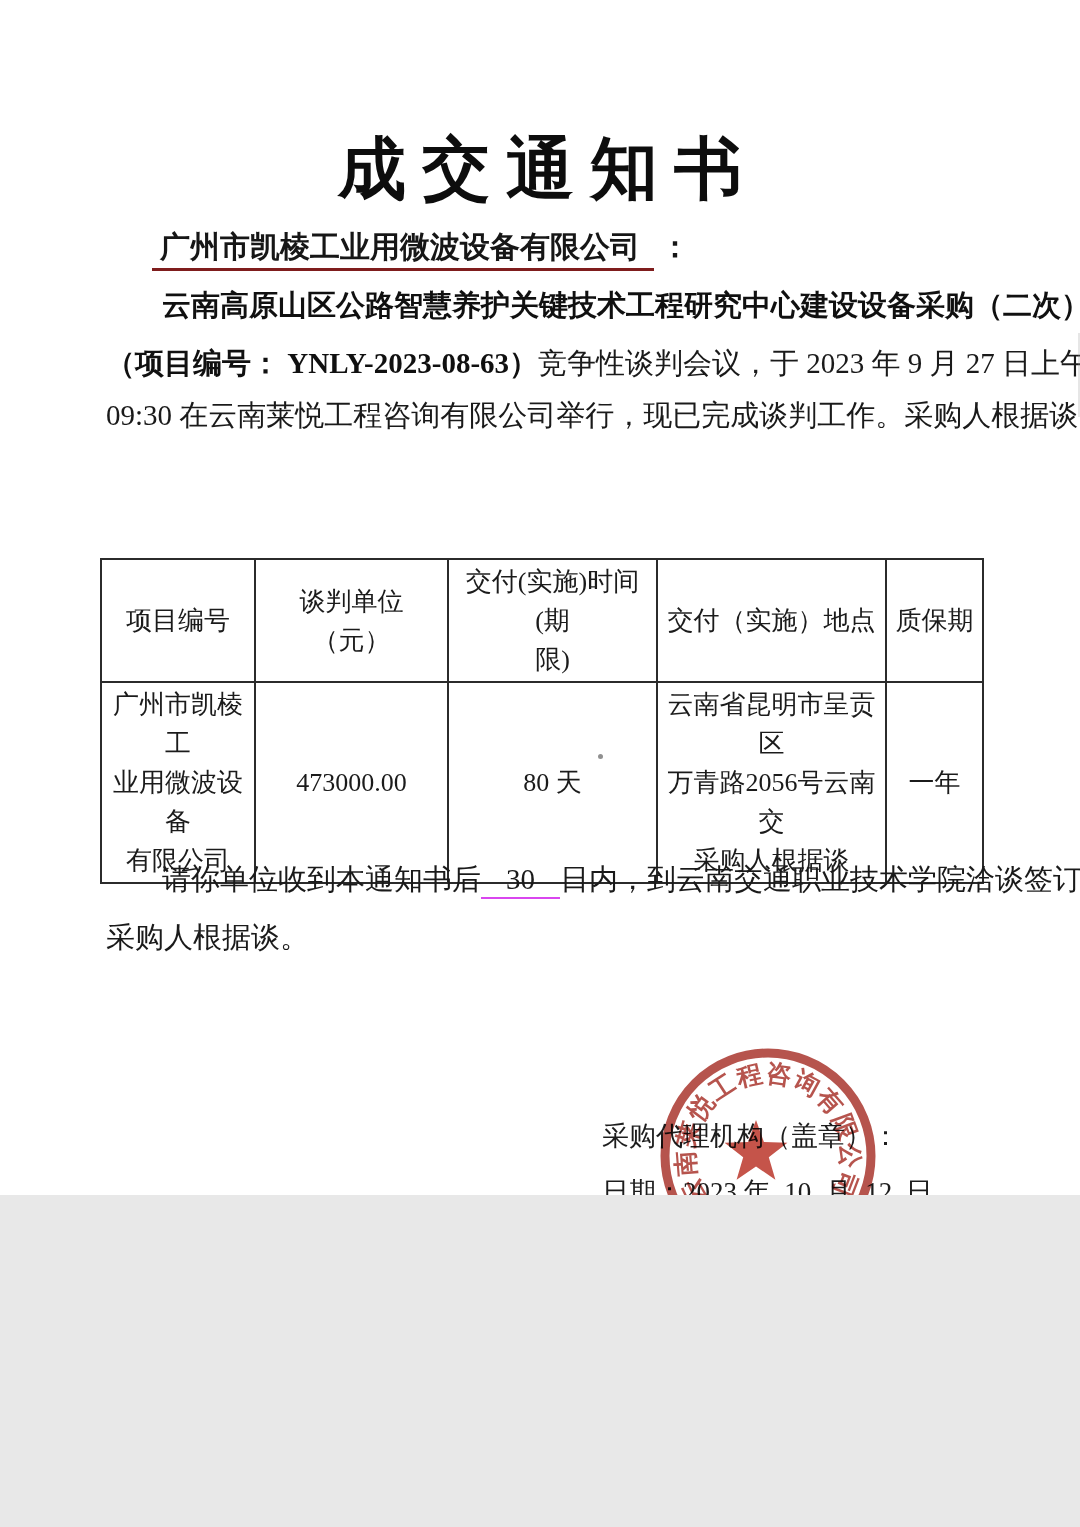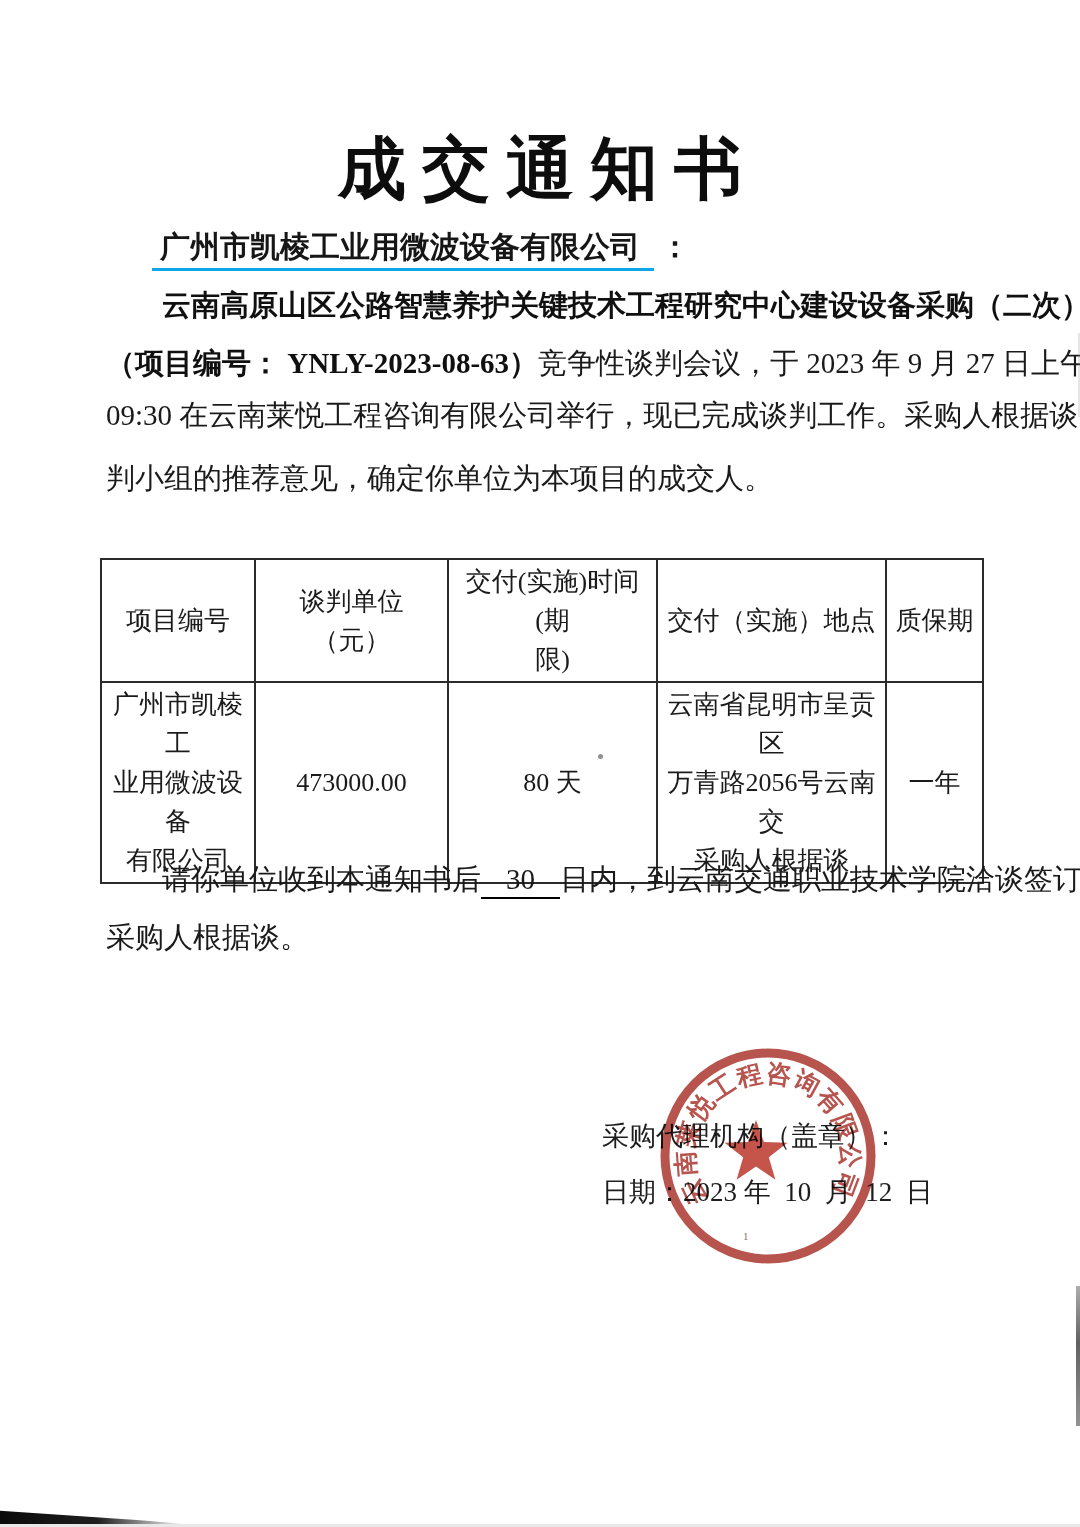--- a/index.html
+++ b/index.html
@@ -1,29 +1,29 @@
 <!DOCTYPE html>
 <html><head>
 <meta charset="utf-8">
 <style>
   html,body { margin:0; padding:0; background:#e8e8e8; }
   .page {
-    position:relative; width:1080px; height:1524px; margin:0 auto;
+    position:relative; width:1080px; height:1195px; margin:0 auto;
     background:#ffffff; overflow:hidden;
     font-family:"Liberation Serif","DejaVu Serif",serif;
     color:#161616;
   }
   .doc-title {
     position:absolute; top:124px; left:0; width:100%; margin:0;
     text-align:center; font-size:68px; font-weight:bold;
     letter-spacing:16px; padding-left:16px; box-sizing:border-box;
     color:#0d0d0d; white-space:nowrap;
   }
   .addressee { position:absolute; top:227px; left:152px; font-size:30px; font-weight:bold; white-space:nowrap; }
-  .addressee .uname { border-bottom:3px solid #0ea5e9; padding:0 14px 5px 8px;text-align:right; }
+  .addressee .uname { border-bottom:3px solid #7f1d1d; padding:0 14px 5px 8px;text-align:right; }
   .addressee .ucolon { margin-left:6px; }
   .bline { position:absolute; font-size:29px; line-height:1.15; white-space:pre; color:#1a1a1a; margin:0; }
   .bold { font-weight:bold; color:#101010; }
   .p1l1 { top:289px; left:162px; }
   .p1l2 { top:347px; left:106px; }
   .p1l3 { top:399px; left:106px; }
   .p1l4 { top:462px; left:106px; }
 
   table.award {
     position:absolute; top:558px; left:100px; width:882px;
@@ -36,21 +36,21 @@
     color:#1b1b1b;
   }
   table.award thead tr { height:87px; }
   table.award tbody tr { height:148px;margin-top:45px; }
 
   .dot-artifact { position:absolute; top:754px; left:598px; width:5px; height:5px;
     border-radius:50%; background:#555; opacity:.65; }
 
   .p2l1 { top:863px; left:162px; }
   .p2l2 { top:921px; left:106px; }
-  .blank-30 { border-bottom:2px solid #000000; padding:0 25px 2px 25px; }
+  .blank-30 { border-bottom:2px solid #d946ef; padding:0 25px 2px 25px; }
 
   .sig-line { position:absolute; font-size:27px; white-space:pre; color:#1d1d1d; margin:0; }
   .sig-agency { top:1118px; left:602px; }
   .sig-date { top:1174px; left:602px; }
 
   .stamp { position:absolute; top:1036px; left:648px; width:240px; height:240px;
     mix-blend-mode:multiply; opacity:.92; pointer-events:none; }
   .stamp .arc-text { font-family:"Liberation Serif","DejaVu Serif",serif;
     font-size:25px; font-weight:bold; letter-spacing:1.5px; }
 
@@ -69,21 +69,20 @@
 
   <h1 class="doc-title">成交通知书</h1>
 
   <div class="addressee">
     <span class="uname">广州市凯棱工业用微波设备有限公司</span><span class="ucolon">：</span>
   </div>
 
   <p class="bline bold p1l1">云南高原山区公路智慧养护关键技术工程研究中心建设设备采购（二次）</p>
   <p class="bline p1l2"><span class="bold">（项目编号： YNLY-2023-08-63）</span><span>竞争性谈判会议，于 2023 年 9 月 27 日上午</span></p>
   <p class="bline p1l3">09:30 在云南莱悦工程咨询有限公司举行，现已完成谈判工作。采购人根据谈</p>
-  <p class="bline p1l4">判小组的推荐意见，确定你单位为本项目的成交人。</p>
 
   <table class="award">
     <colgroup>
       <col style="width:154px">
         <col style="width:193px">
         <col style="width:209px">
         <col style="width:229px">
         <col style="width:97px">
     </colgroup>
     <thead>

